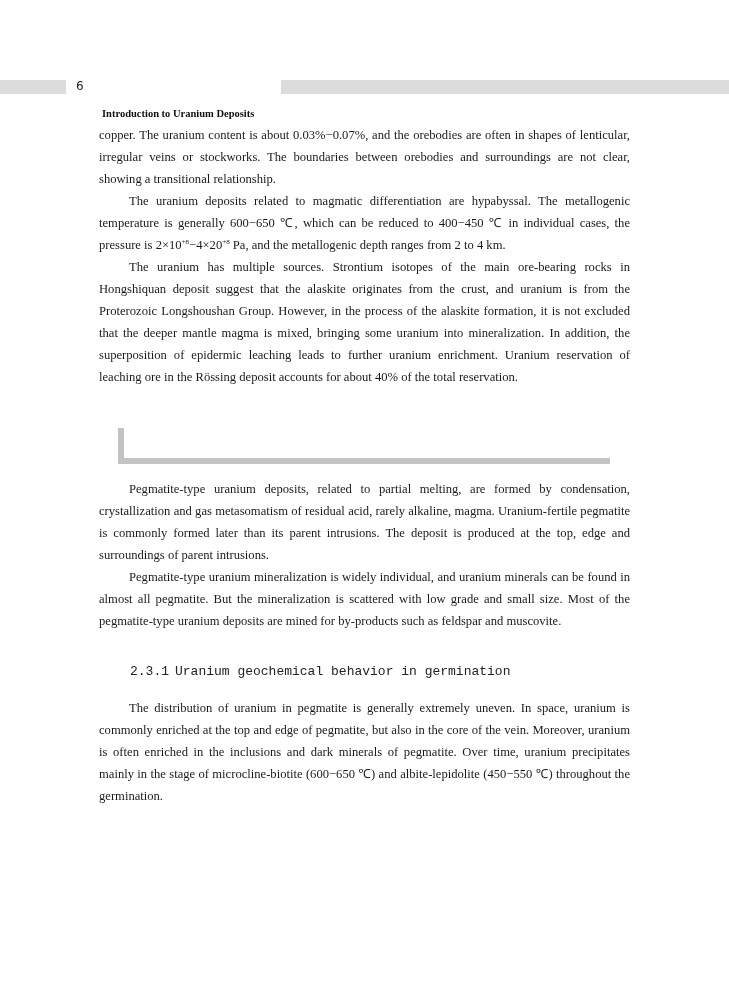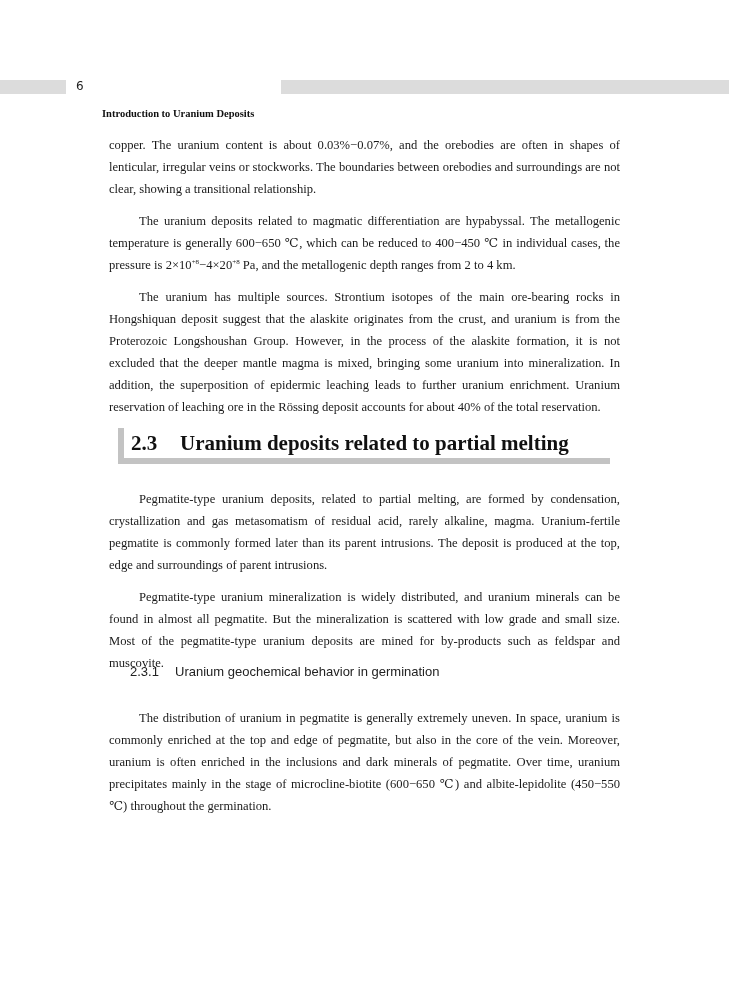--- a/index.html
+++ b/index.html
@@ -5,31 +5,31 @@
   html, body { margin: 0; padding: 0; background: #ffffff; }
   body { width: 729px; height: 1005px; position: relative; overflow: hidden;
          font-family: "Liberation Serif", "DejaVu Serif", serif; color: #1a1a1a; }
   .running-head { position: absolute; top: 80px; left: 0; width: 729px; height: 14px; }
   .rh-bar-left { position: absolute; left: 0; top: 0; width: 66px; height: 14px; background: #dcdcdc; }
   .rh-num { position: absolute; left: 76px; top: -1px; font-family: "DejaVu Sans", sans-serif; font-size: 12px; color: #222; }
   .rh-title { position: absolute; left: 102px; top: 0px; font-family: "Liberation Serif", serif; font-weight: bold; font-size: 10.5px; color: #111; margin-top: 28px; }
   .rh-bar-right { position: absolute; left: 281px; top: 0; width: 448px; height: 14px; background: #dcdcdc; }
 
   .text-block { position: absolute; left: 99px; width: 531px; font-size: 12.6px; line-height: 22px; text-align: justify; }
-  .text-block p { margin: 10px; text-indent: 0; }
+  .text-block p { margin: 0; text-indent: 0; font-family: Liberation Serif, serif; }
   .text-block p.indent { text-indent: 30px; }
   sup { font-size: 7px; line-height: 0; vertical-align: 5px; }
 
   .section-heading { position: absolute; left: 118px; top: 428px; width: 492px; height: 36px; }
   .sh-left-bar { position: absolute; left: 0; top: 0; width: 6px; height: 36px; background: #c3c3c3; }
   .sh-bottom-bar { position: absolute; left: 0; top: 30px; width: 492px; height: 6px; background: #c3c3c3; }
   .sh-text { position: absolute; left: 13px; top: 3px; font-family: "Liberation Serif", serif; font-weight: bold; font-size: 21px; color: #111; white-space: nowrap; }
   .sh-num { display: inline-block; width: 49px; }
 
-  .subsection-heading { position: absolute; left: 130px; top: 664px; font-family: Liberation Sans, sans-serif; font-size: 13px; color: #222; white-space: nowrap; }
+  .subsection-heading { position: absolute; left: 130px; top: 664px; font-family: Liberation Mono, monospace; font-size: 13px; color: #222; white-space: nowrap; }
   .ss-num { display: inline-block; width: 45px; }
 </style>
 </head>
 <body>
 
 <div class="running-head">
   <div class="rh-bar-left"></div>
   <span class="rh-num">6</span>
   <span class="rh-title">Introduction to Uranium Deposits</span>
   <div class="rh-bar-right"></div>
@@ -37,28 +37,25 @@
 
 <div class="text-block" style="top:124px;">
   <p>copper. The uranium content is about 0.03%−0.07%, and the orebodies are often in shapes of lenticular, irregular veins or stockworks. The boundaries between orebodies and surroundings are not clear, showing a transitional relationship.</p>
   <p class="indent"><span>The uranium deposits related to magmatic differentiation are hypabyssal. The metallogenic temperature is generally 600−650 ℃, which can be reduced to 400−450 ℃ in individual cases, the pressure is 2×10</span><sup>+8</sup><span>−4×20</span><sup>+8</sup><span> Pa, and the metallogenic depth ranges from 2 to 4 km.</span></p>
   <p class="indent">The uranium has multiple sources. Strontium isotopes of the main ore-bearing rocks in Hongshiquan deposit suggest that the alaskite originates from the crust, and uranium is from the Proterozoic Longshoushan Group. However, in the process of the alaskite formation, it is not excluded that the deeper mantle magma is mixed, bringing some uranium into mineralization. In addition, the superposition of epidermic leaching leads to further uranium enrichment. Uranium reservation of leaching ore in the Rössing deposit accounts for about 40% of the total reservation.</p>
 </div>
 
 <div class="section-heading">
   <div class="sh-left-bar"></div>
   <div class="sh-bottom-bar"></div>
-  <div class="sh-text">
-    <span class="sh-num">2.3</span><span>Uranium deposits related to partial melting</span>
-  </div>
 </div>
 
 <div class="text-block" style="top:478px;">
   <p class="indent">Pegmatite-type uranium deposits, related to partial melting, are formed by condensation, crystallization and gas metasomatism of residual acid, rarely alkaline, magma. Uranium-fertile pegmatite is commonly formed later than its parent intrusions. The deposit is produced at the top, edge and surroundings of parent intrusions.</p>
-  <p class="indent">Pegmatite-type uranium mineralization is widely distributed, and uranium minerals can be found in almost all pegmatite. But the mineralization is scattered with low grade and small size. Most of the pegmatite-type uranium deposits are mined for by-products such as feldspar and muscovite.</p>
+  <p class="indent">Pegmatite-type uranium mineralization is widely individual, and uranium minerals can be found in almost all pegmatite. But the mineralization is scattered with low grade and small size. Most of the pegmatite-type uranium deposits are mined for by-products such as feldspar and muscovite.</p>
 </div>
 
 <div class="subsection-heading">
   <span class="ss-num">2.3.1</span><span>Uranium geochemical behavior in germination</span>
 </div>
 
 <div class="text-block" style="top:697px;">
   <p class="indent">The distribution of uranium in pegmatite is generally extremely uneven. In space, uranium is commonly enriched at the top and edge of pegmatite, but also in the core of the vein. Moreover, uranium is often enriched in the inclusions and dark minerals of pegmatite. Over time, uranium precipitates mainly in the stage of microcline-biotite (600−650 ℃) and albite-lepidolite (450−550 ℃) throughout the germination.</p>
 </div>
 

